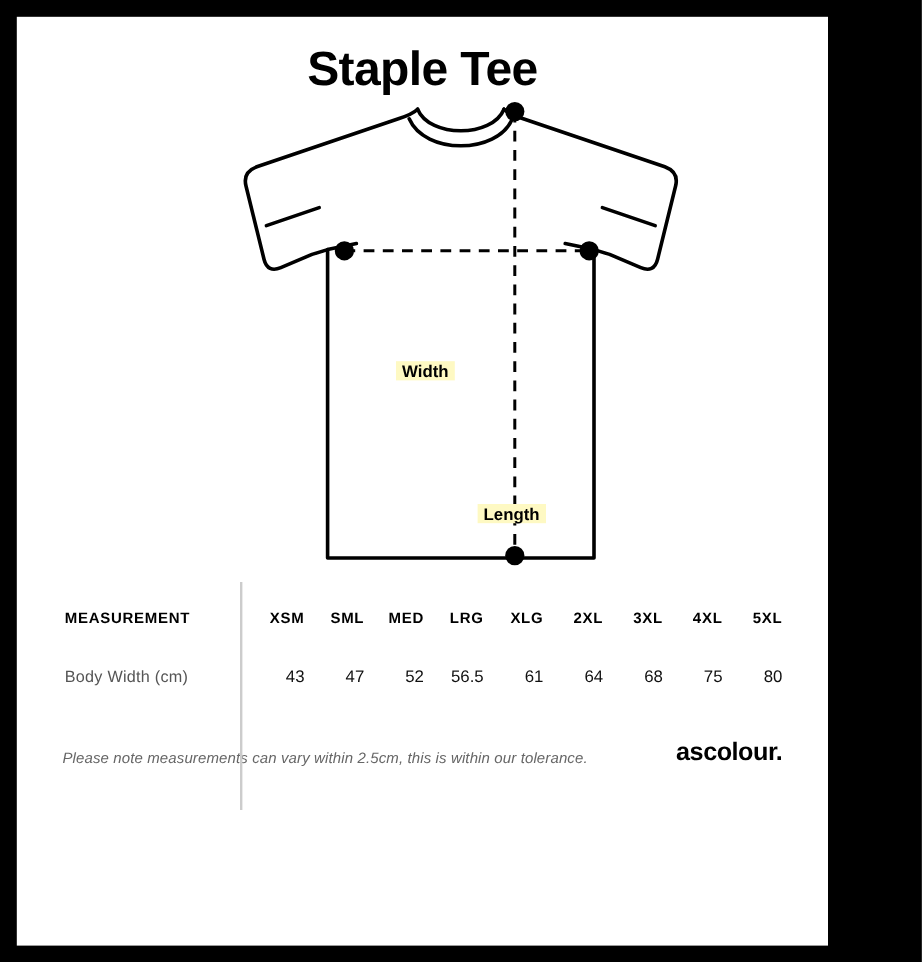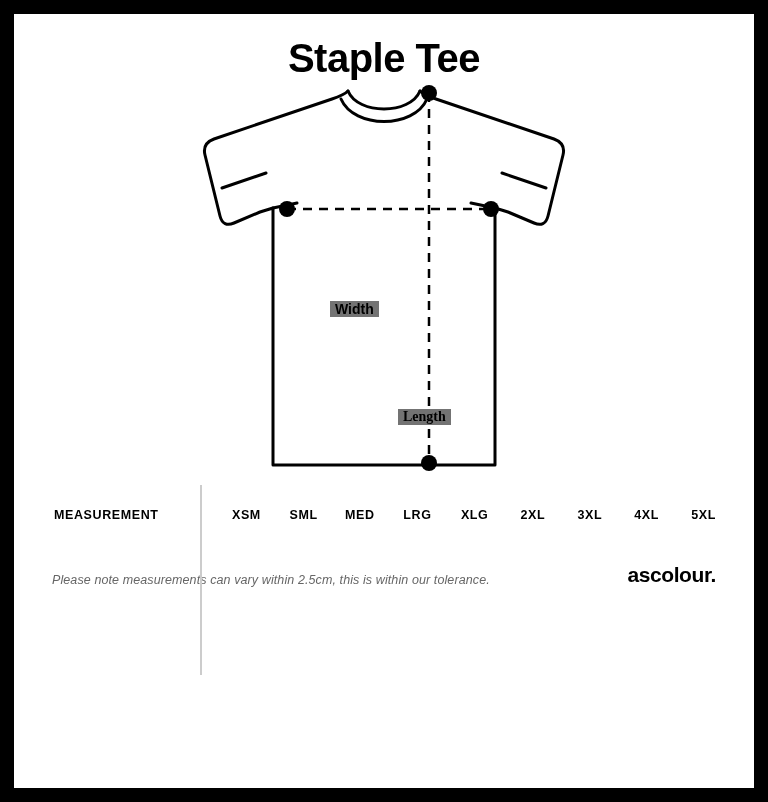--- a/index.html
+++ b/index.html
@@ -10,21 +10,21 @@
   body {
     width: 768px;
     height: 802px;
     font-family: "Liberation Sans", sans-serif;
     overflow: hidden;
   }
   .page {
     position: absolute;
     left: 14px;
     top: 14px;
-    width: 740px;
+    width: 676px;
     height: 774px;
     background: #ffffff;
     box-sizing: border-box;
   }
   .title {
     text-align: center;
     font-size: 40px;
     font-weight: bold;
     letter-spacing: -0.5px;
     color: #000000;
@@ -39,26 +39,26 @@
     margin-top: 4px;
   }
   .diagram svg {
     display: block;
   }
   .lbl {
     position: absolute;
     font-size: 14px;
     font-weight: bold;
     color: #000000;
-    background: #737373;
+    background: #fef9c3;
     padding: 0 5px;
     white-space: nowrap;
   }
   .lbl-width { left: 316px; top: 216px; }
-  .lbl-length { left: 384px; top: 324px; font-family: Liberation Serif, serif; }
+  .lbl-length { left: 384px; top: 335px; }
 
   
   .table-wrap {
     position: relative;
     margin: 0 38px;
     padding-top: 8px;
   }
   .vline {
     position: absolute;
     left: 148px;
@@ -190,20 +190,32 @@
           <th>MED</th>
           <th>LRG</th>
           <th>XLG</th>
           <th>2XL</th>
           <th>3XL</th>
           <th>4XL</th>
           <th>5XL</th>
         </tr>
       </thead>
       <tbody>
+        <tr>
+          <td class="measure">Body Width (cm)</td>
+          <td>43</td>
+          <td>47</td>
+          <td>52</td>
+          <td>56.5</td>
+          <td>61</td>
+          <td>64</td>
+          <td>68</td>
+          <td>75</td>
+          <td>80</td>
+        </tr>
       </tbody>
     </table>
   </div>
 
   <div class="footer">
     <div class="note">Please note measurements can vary within 2.5cm, this is within our tolerance.</div>
     <div class="brand">ascolour.</div>
   </div>
 
 </div>

